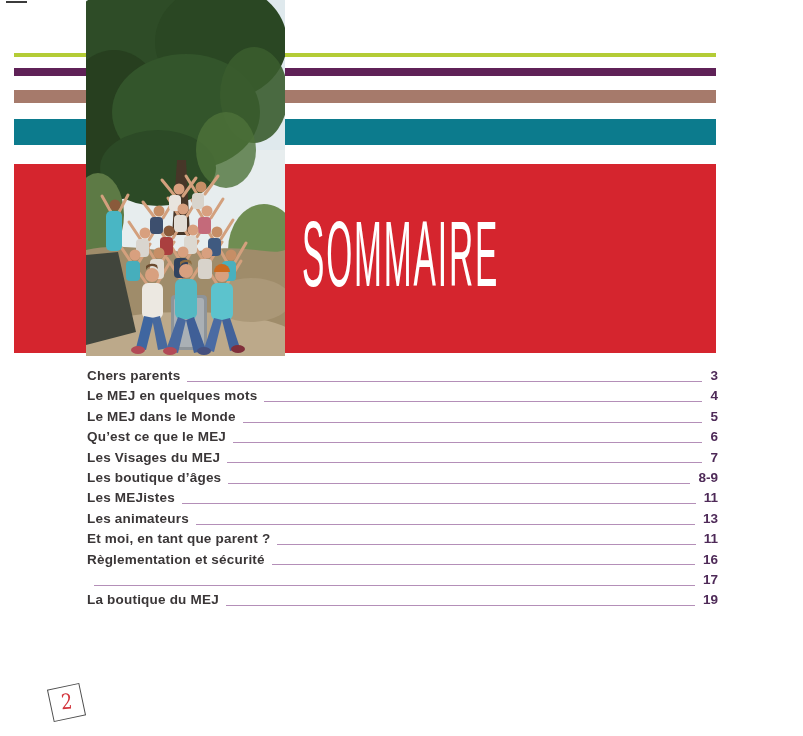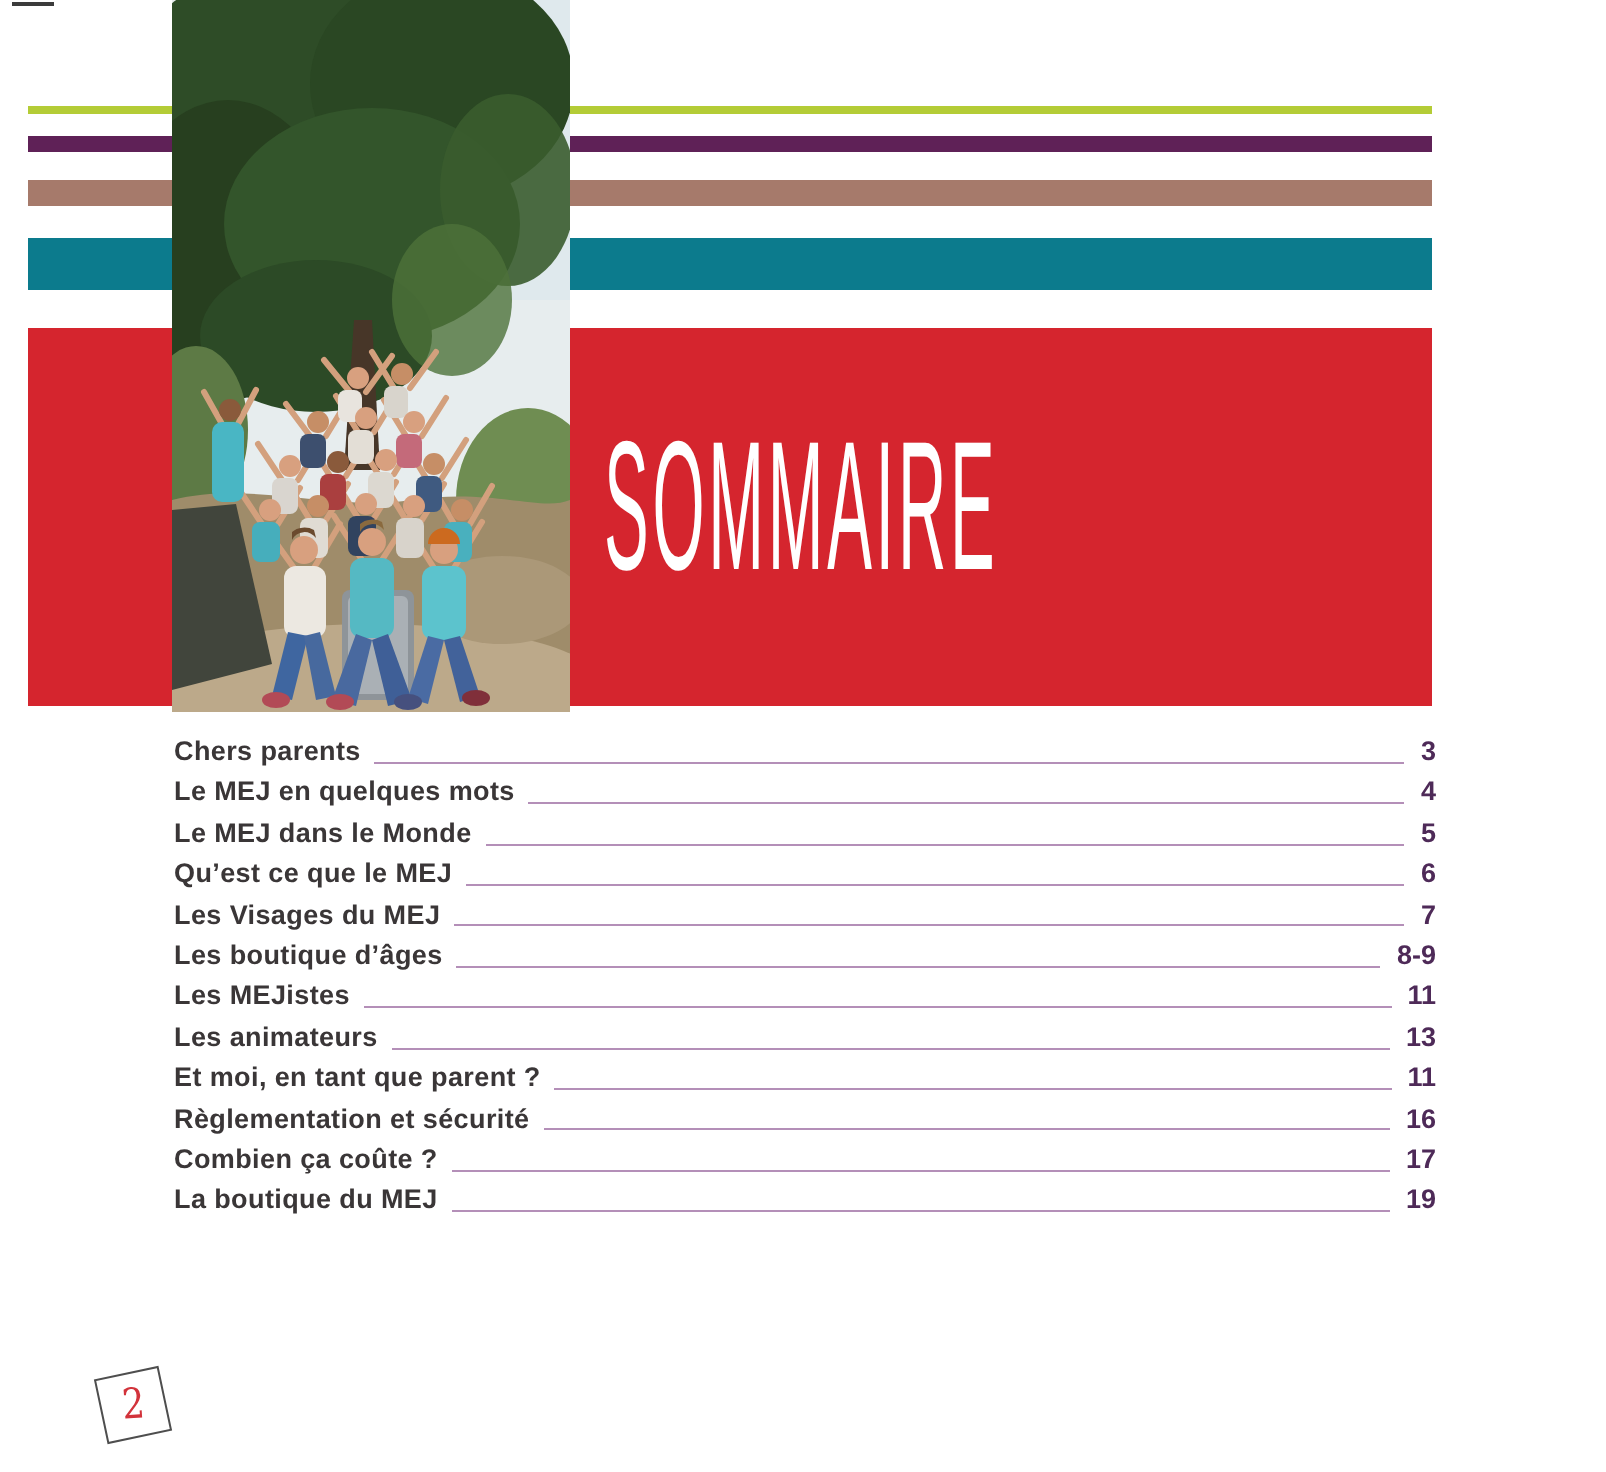--- a/index.html
+++ b/index.html
@@ -259,21 +259,20 @@
       </div>
 
 
       <div class="toc-row">
         <span class="toc-label">Règlementation et sécurité</span>
         <span class="toc-leader"></span>
         <span class="toc-page">16</span>
       </div>
 
       <div class="toc-row">
-        <span class="toc-label">Combien ça coûte ?</span>
         <span class="toc-leader"></span>
         <span class="toc-page">17</span>
       </div>
 
 
       <div class="toc-row">
         <span class="toc-label">La boutique du MEJ</span>
         <span class="toc-leader"></span>
         <span class="toc-page">19</span>
       </div>

